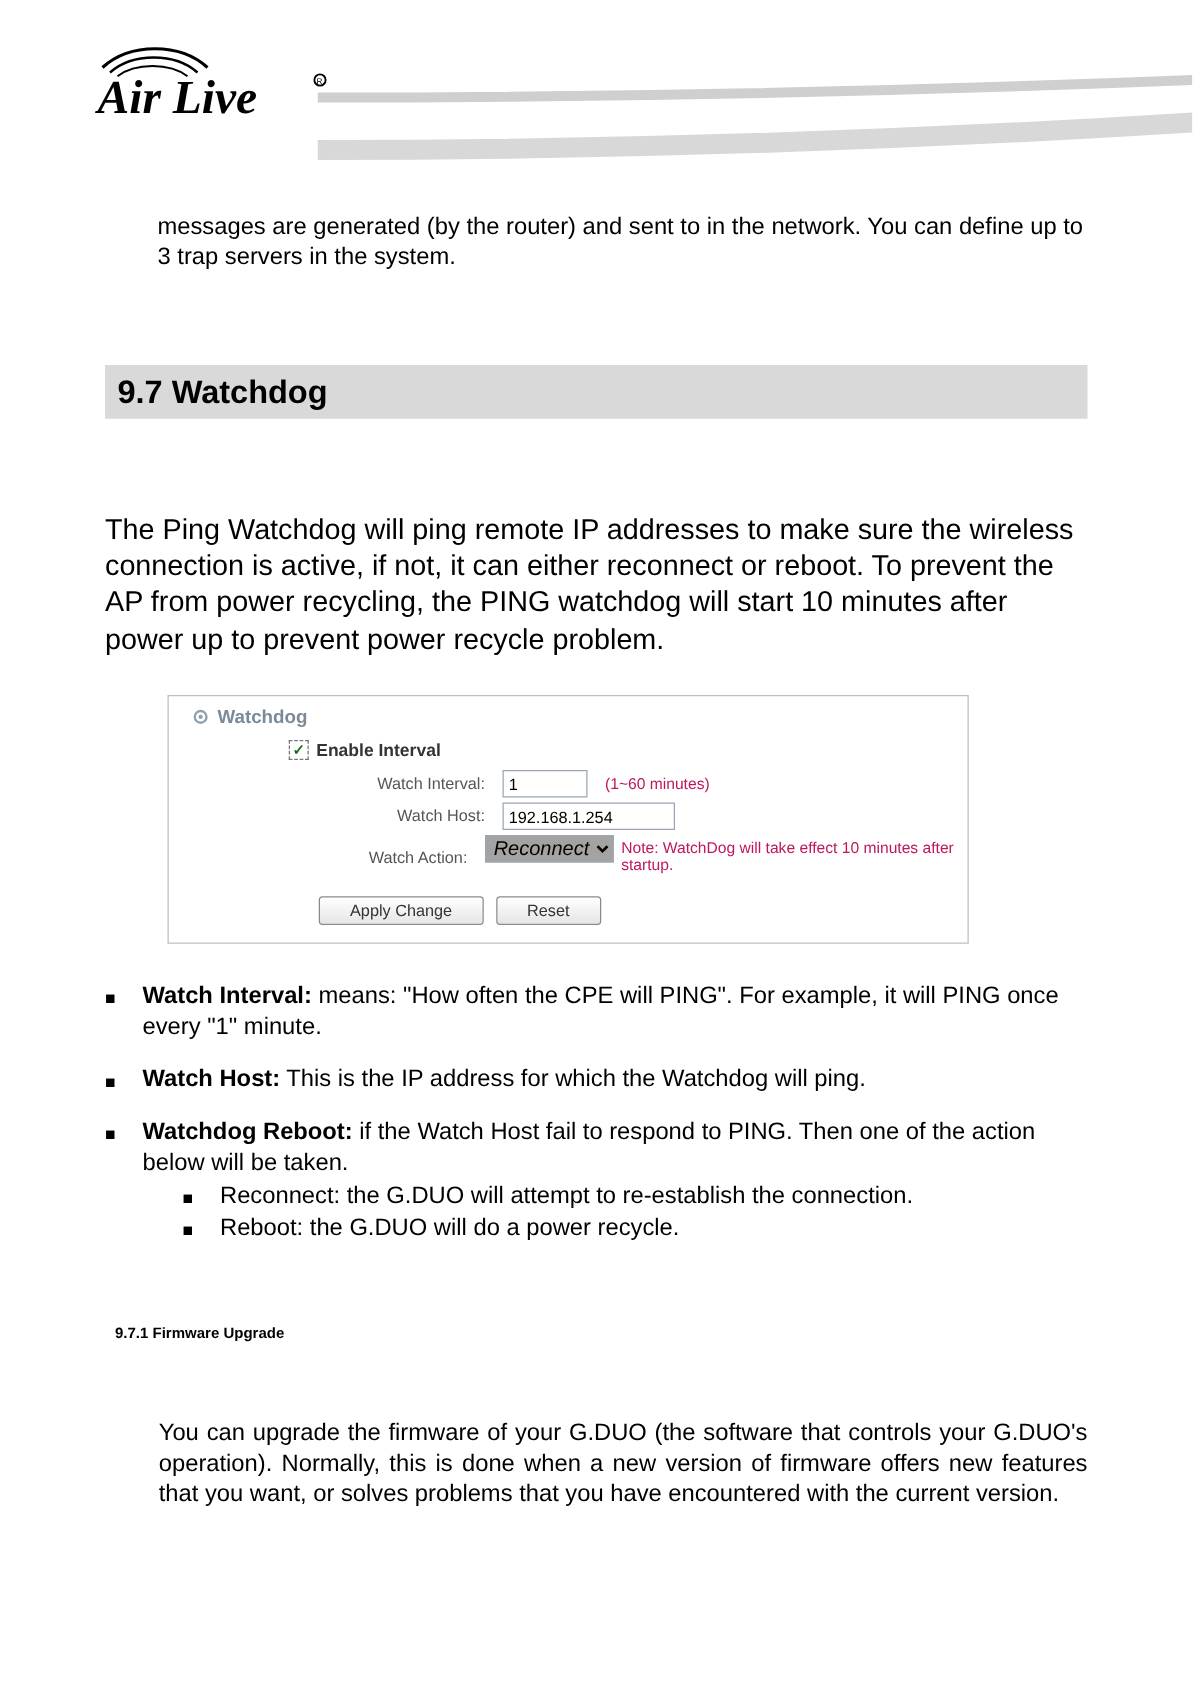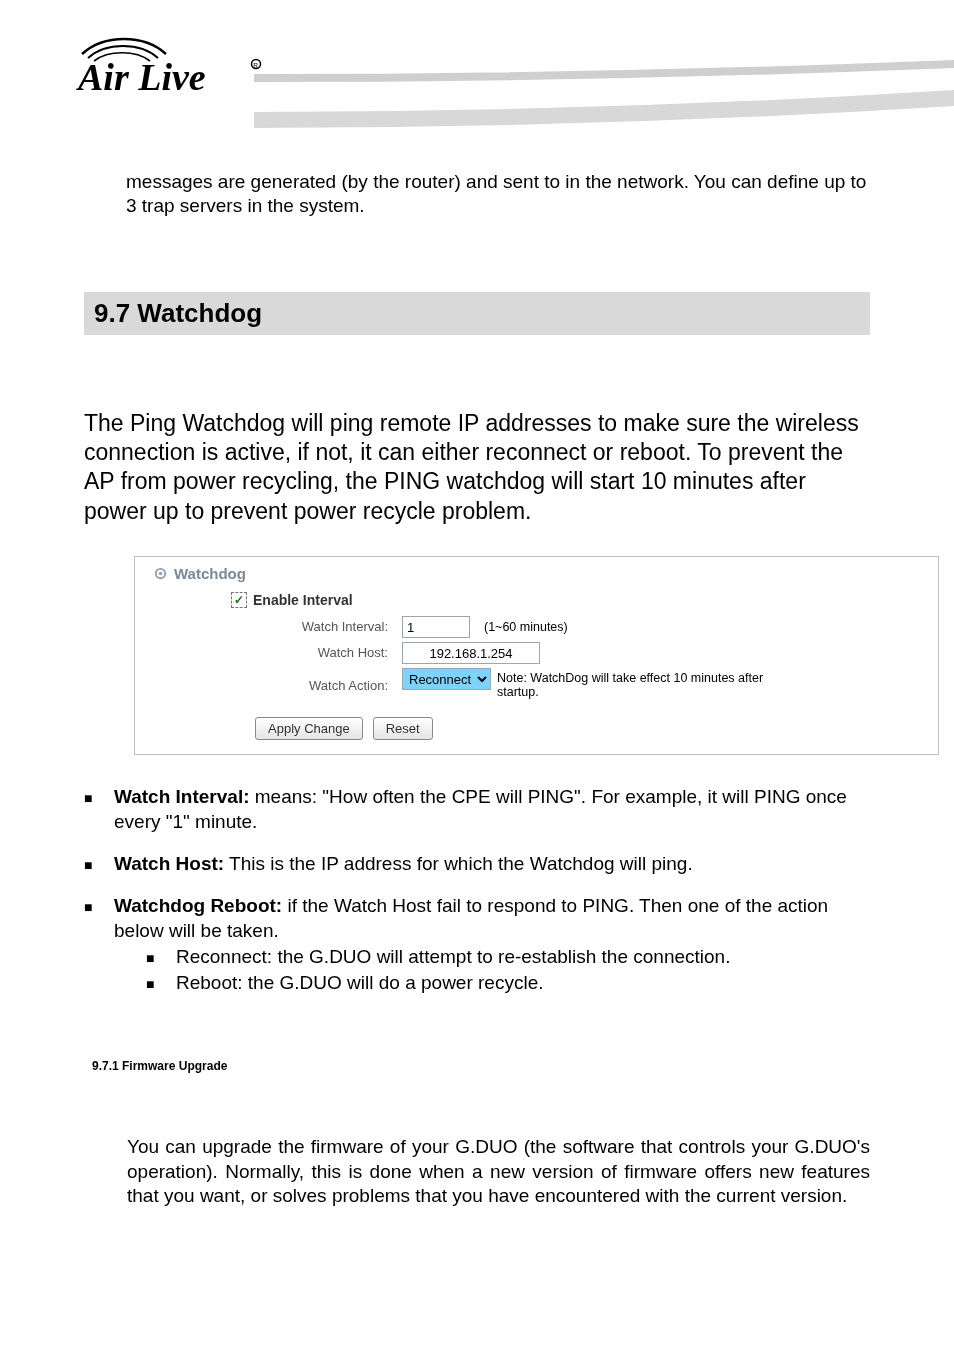--- a/index.html
+++ b/index.html
@@ -42,21 +42,21 @@
     padding: 6px 10px;
     margin-top: 74px;
   }
   .section-intro {
     font-size: 23px;
     line-height: 1.28;
     margin-top: 74px;
   }
   .panel-wrap {
     margin: 30px 0 0 50px;
-    width: 805px;
+    width: 641px;
     border: 1px solid #bfbfbf;
     background: #fff;
     padding: 8px 10px 14px 18px;
     font-family: Tahoma, Arial, sans-serif;
     color: #444;
   }
   .panel-title-row {
     display: flex;
     align-items: center;
     gap: 6px;
@@ -95,36 +95,37 @@
   .txt-in {
     border: 1px solid #9aa7b3;
     height: 22px;
     padding: 2px 4px;
     font-size: 13px;
     background:#fff;
   }
   .sel {
     border: 1px solid #9aa7b3;
     height: 22px;
-    font-size: 13px;
-    background:#7dd3fc;
+    font-size: 16px;
+    background:#a3a3a3;
     padding: 1px 2px;
-  }
-  .note-txt { font-size: 12.5px; color:#000000; }
+    font-style: italic;
+  }
+  .note-txt { font-size: 12.5px; color:#be185d; }
   .btn-row {
     display:flex;
     gap:10px;
     margin: 18px 0 0 102px;
   }
   .ui-btn {
     border: 1px solid #8a8a8a;
     border-radius: 3px;
     background: linear-gradient(#fff,#e5e5e5);
     font-size: 13px;
-    padding: 3px 12px;
+    padding: 3px 24px;
     color:#333;
     cursor:pointer;
   }
   .bullets {
     margin: 30px 0 0 0;
     font-size: 19px;
     line-height: 1.28;
   }
   .bul1 {
     display:flex;
@@ -195,21 +196,21 @@
     </div>
 
     <div class="form-row">
       <span class="lbl">Watch Interval:</span>
       <input class="txt-in" style="width: 68px;" value="1">
       <span class="note-txt" style="padding-top:4px">(1~60 minutes)</span>
     </div>
 
     <div class="form-row">
       <span class="lbl">Watch Host:</span>
-      <input class="txt-in" style="width: 138px; text-align: center;" value="192.168.1.254">
+      <input class="txt-in" style="width: 138px;" value="192.168.1.254">
     </div>
 
     <div class="form-row">
       <span class="lbl" style="padding-top:10px">Watch Action:</span>
       <div style="display:flex;flex-direction:column;gap:2px;">
         <div style="display:flex;gap:6px;align-items:flex-start;">
           <select class="sel">
             <option>Reconnect</option>
           </select>
           <span class="note-txt" style="max-width:300px;padding-top:3px">Note: WatchDog will take effect 10 minutes after startup.</span>

